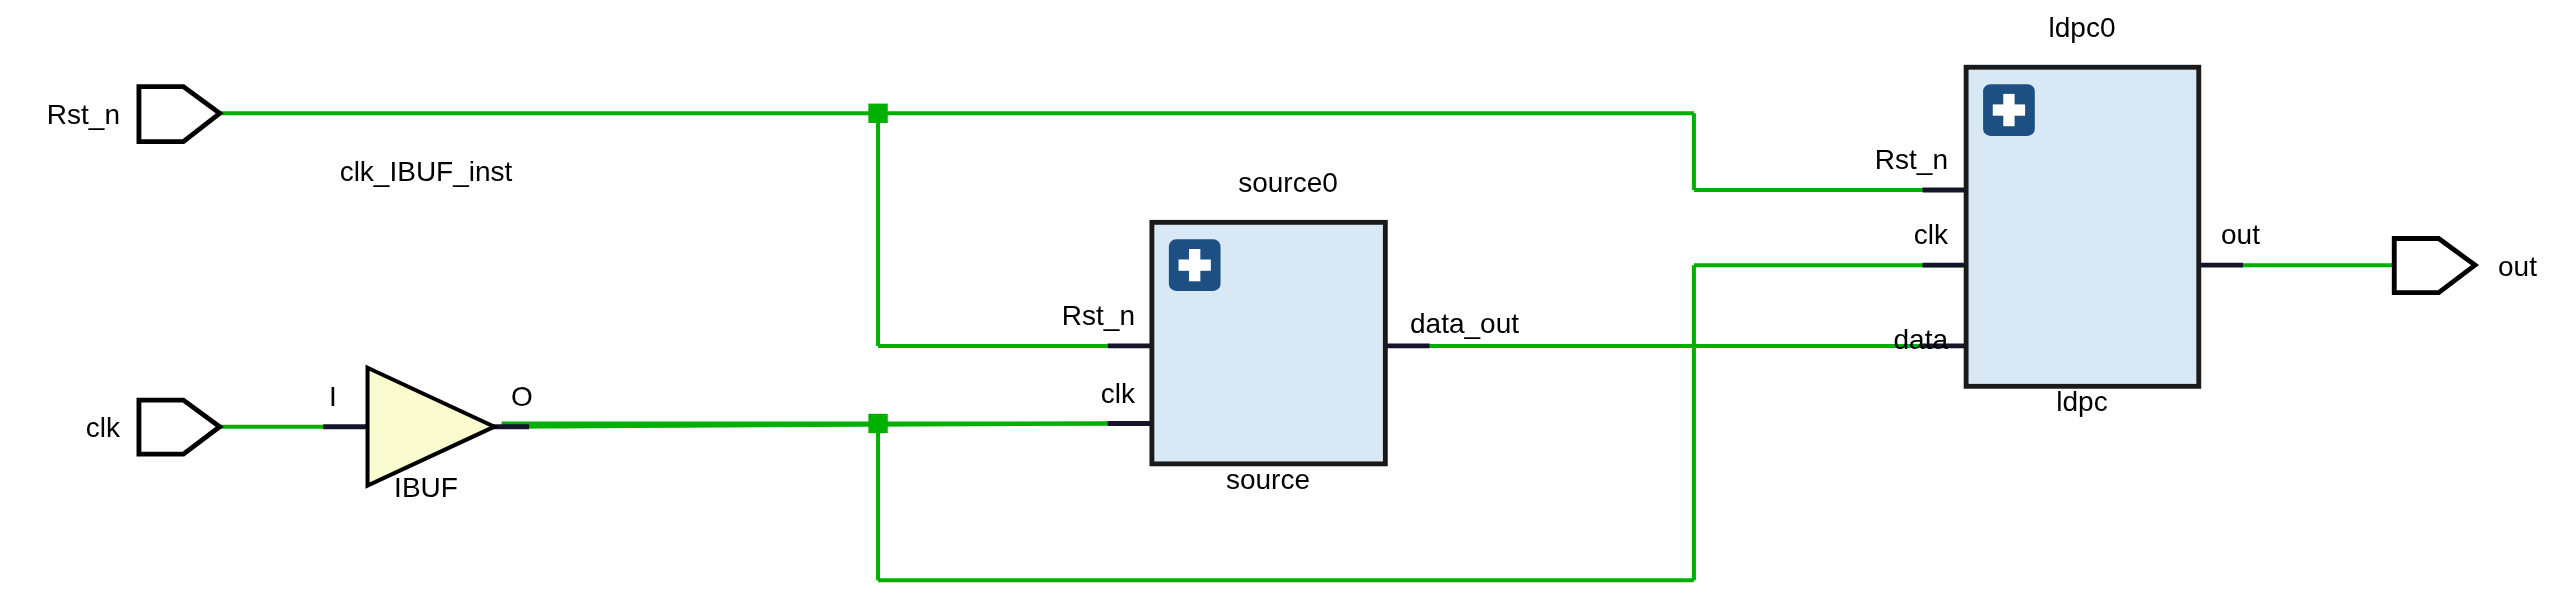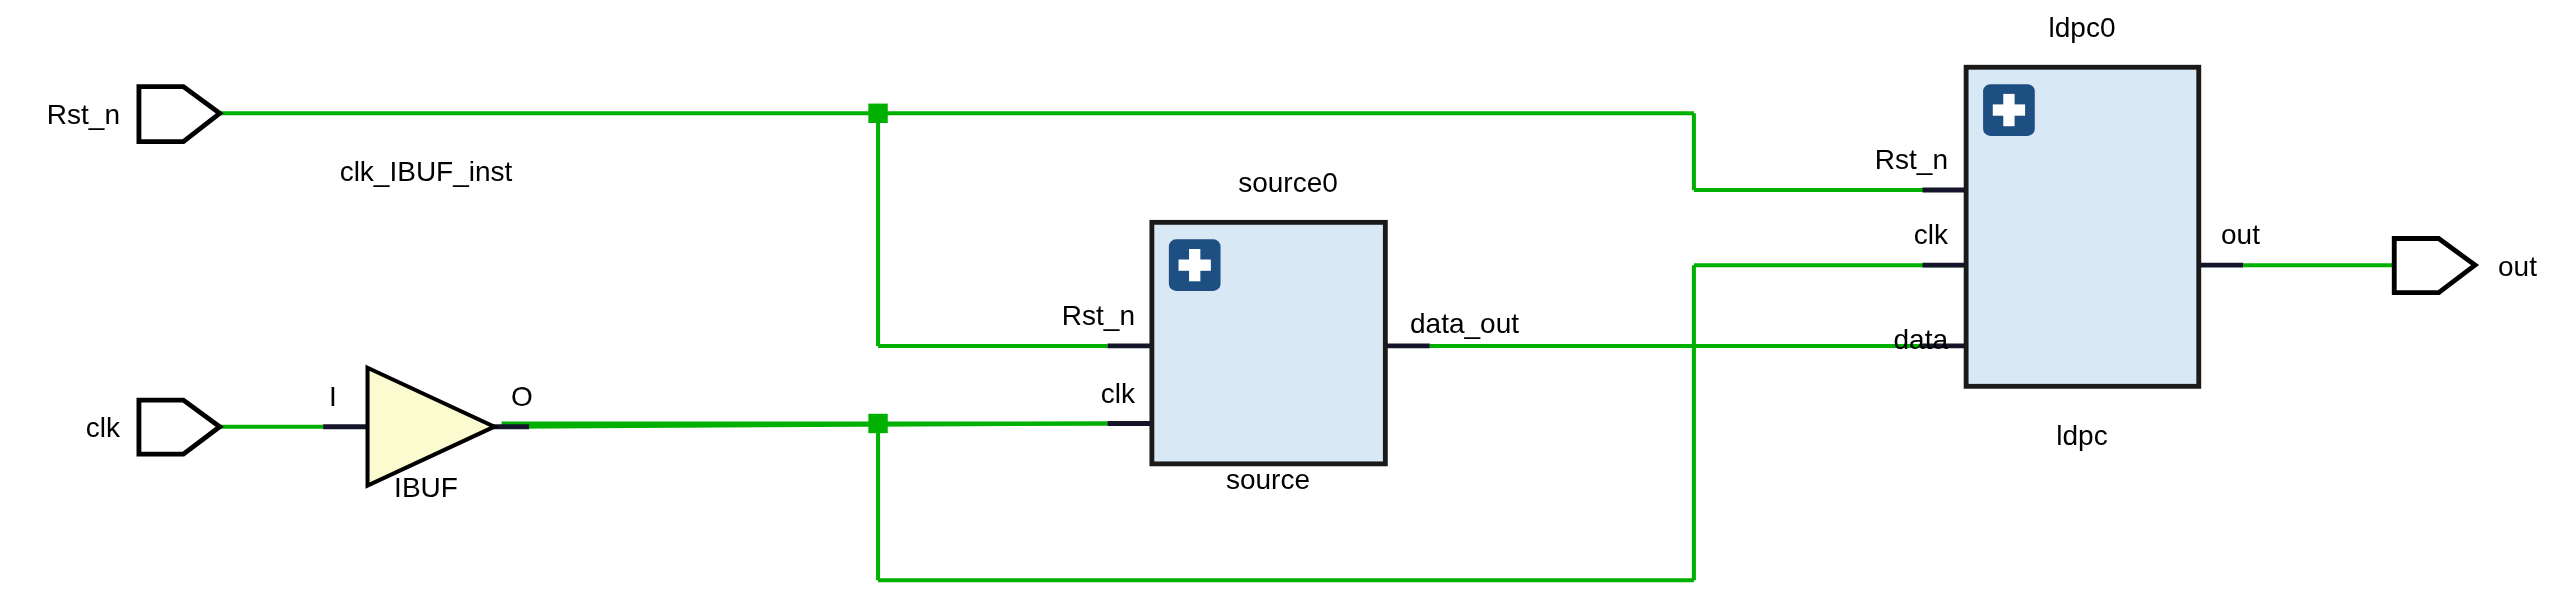--- a/index.html
+++ b/index.html
@@ -138,20 +138,20 @@
   <div class="lbl lbl-c" style="left:333px; top:383px;">I</div>
   <div class="lbl lbl-c" style="left:522px; top:383px;">O</div>
 
   <div class="lbl lbl-c" style="left:1268px; top:169px;margin-left:20px;">source0</div>
   <div class="lbl lbl-c" style="left:1268px; top:466px;text-align:right;">source</div>
   <div class="lbl lbl-r" style="left:1135px; top:302px;">Rst_n</div>
   <div class="lbl lbl-r" style="left:1135px; top:380px;">clk</div>
   <div class="lbl" style="left:1410px; top:310px;">data_out</div>
 
   <div class="lbl lbl-c" style="left:2082px; top:13.7px;">ldpc0</div>
-  <div class="lbl lbl-c" style="left:2082px; top:388px;margin-top:34px;">ldpc</div>
+  <div class="lbl lbl-c" style="left:2082px; top:388px;">ldpc</div>
   <div class="lbl lbl-r" style="left:1948px; top:146px;">Rst_n</div>
   <div class="lbl lbl-r" style="left:1948px; top:221px;">clk</div>
   <div class="lbl lbl-r" style="left:1948px; top:302px;margin-top:24px;">data</div>
   <div class="lbl" style="left:2221px; top:221px;">out</div>
 
 </div>
 
 
 </body></html>

